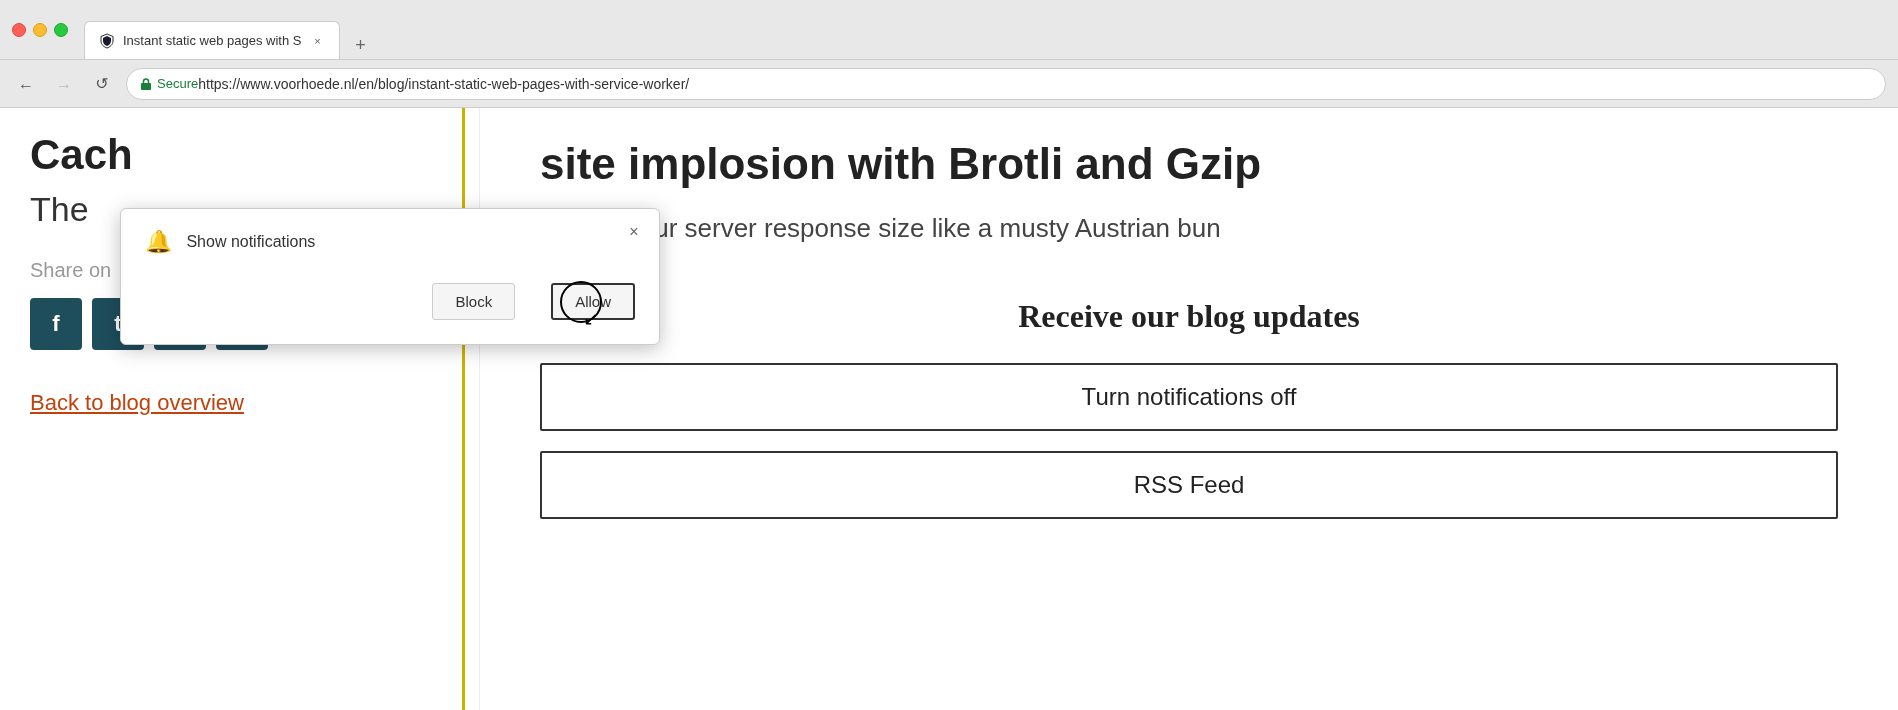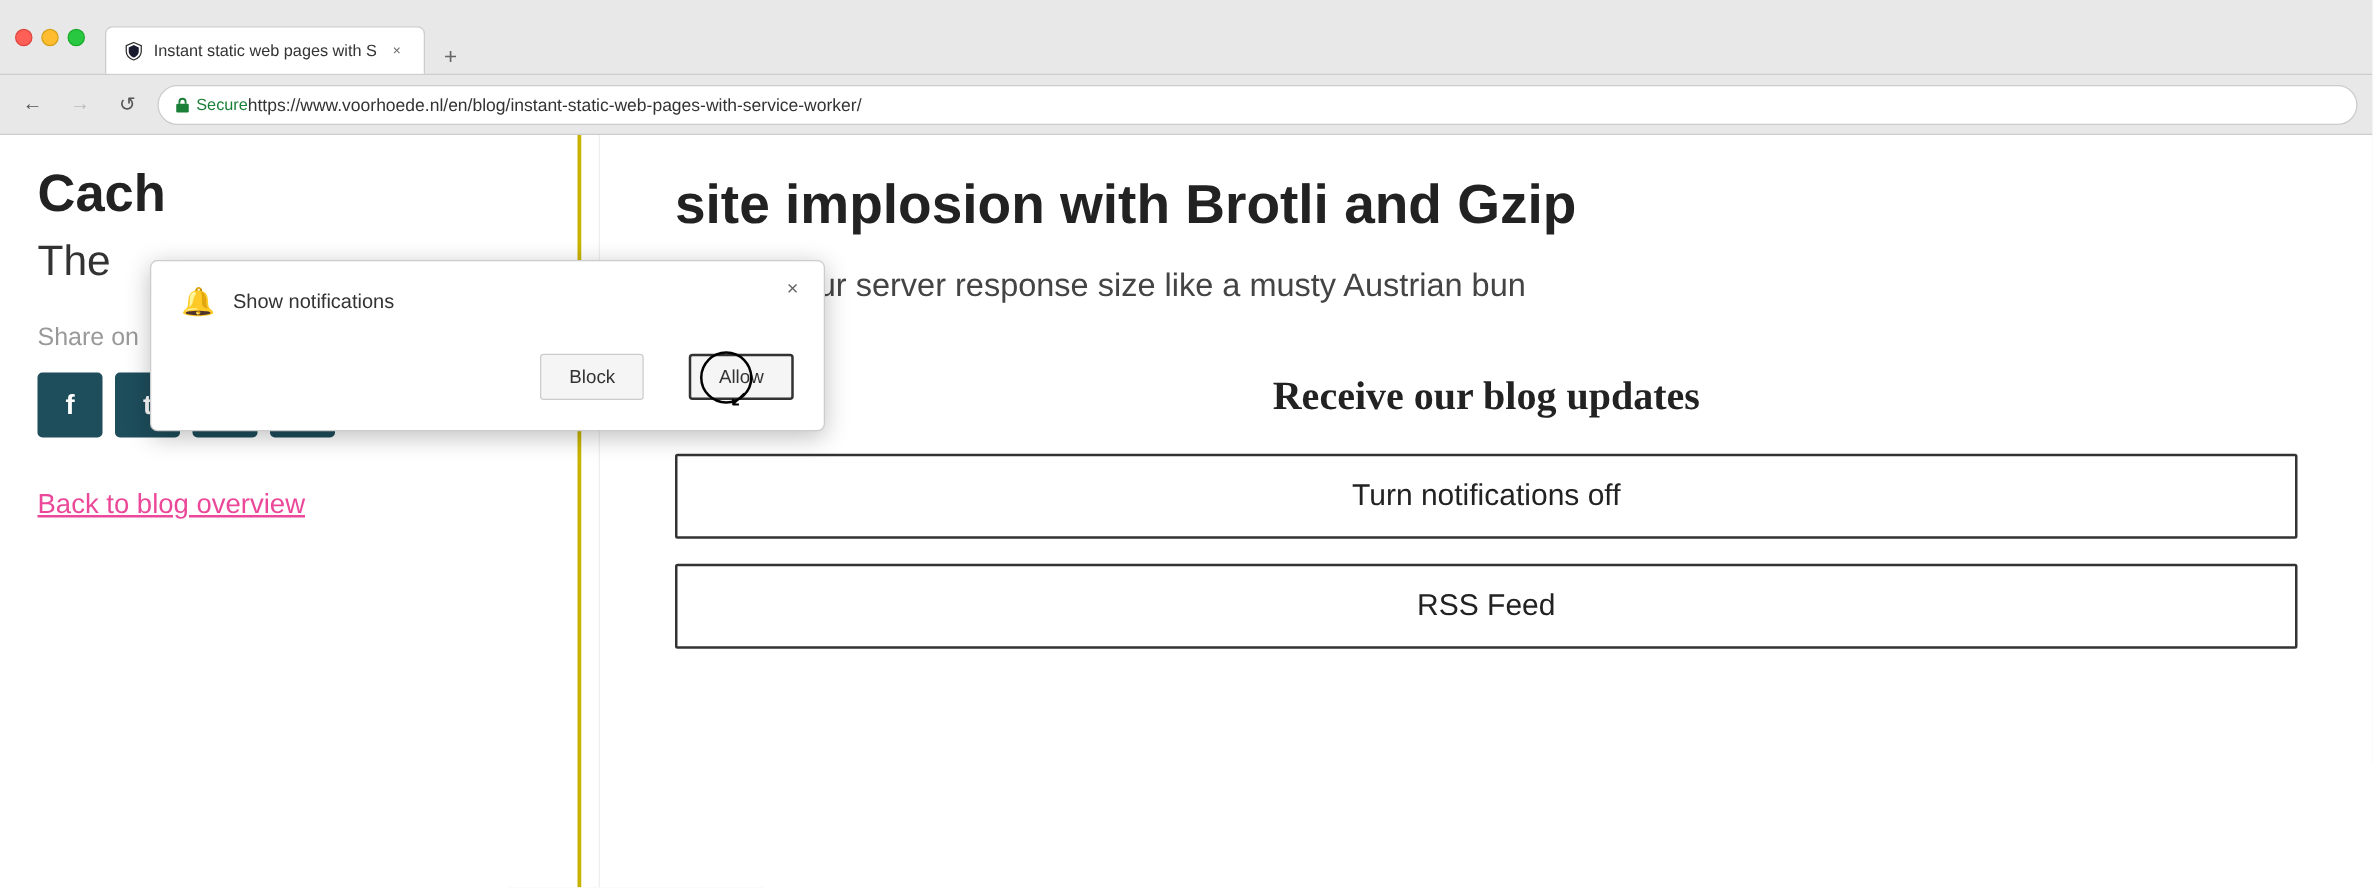--- a/index.html
+++ b/index.html
@@ -218,21 +218,21 @@
       align-items: center;
       justify-content: center;
       color: white;
       font-size: 22px;
       font-weight: bold;
       cursor: pointer;
     }
 
     .back-link {
       font-size: 22px;
-      color: #ec4899;
+      color: #c2410c;
       text-decoration: underline;
       cursor: pointer;
     }
 
     
     .blog-right {
       flex: 1;
       padding: 30px 60px;
     }
 

